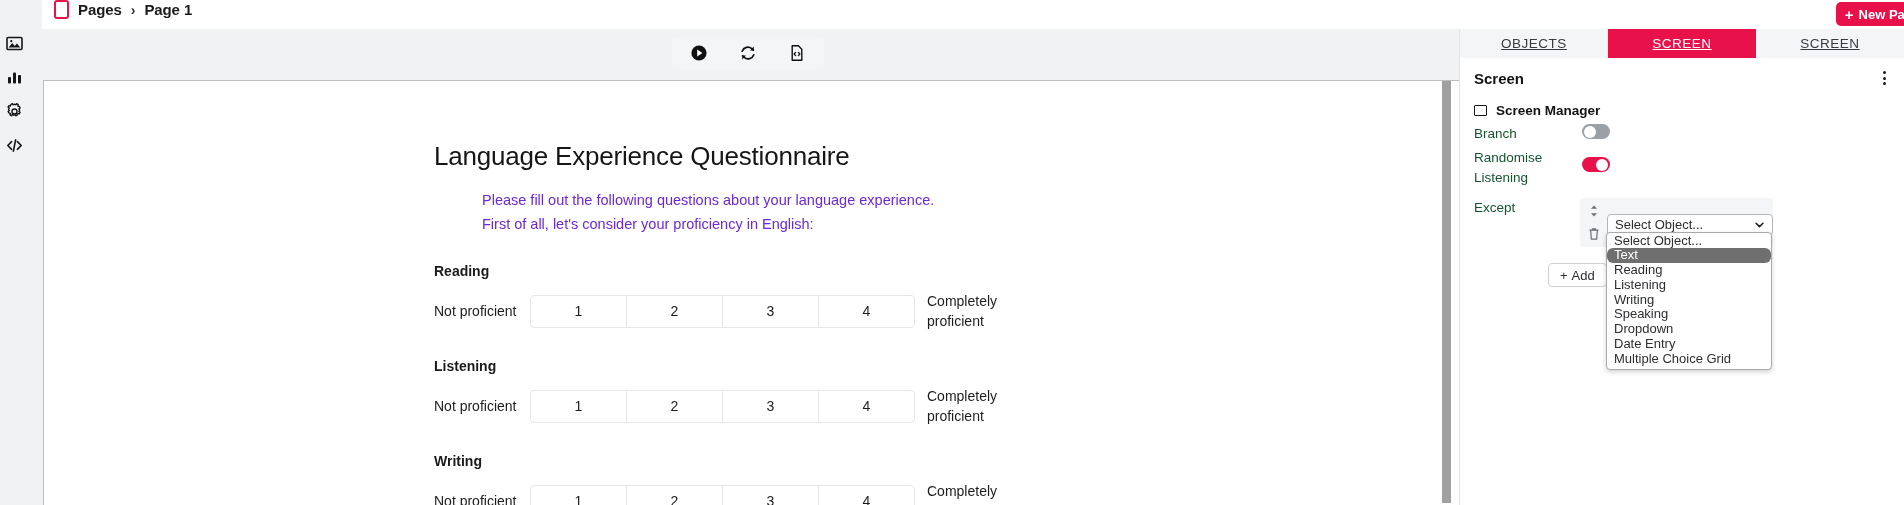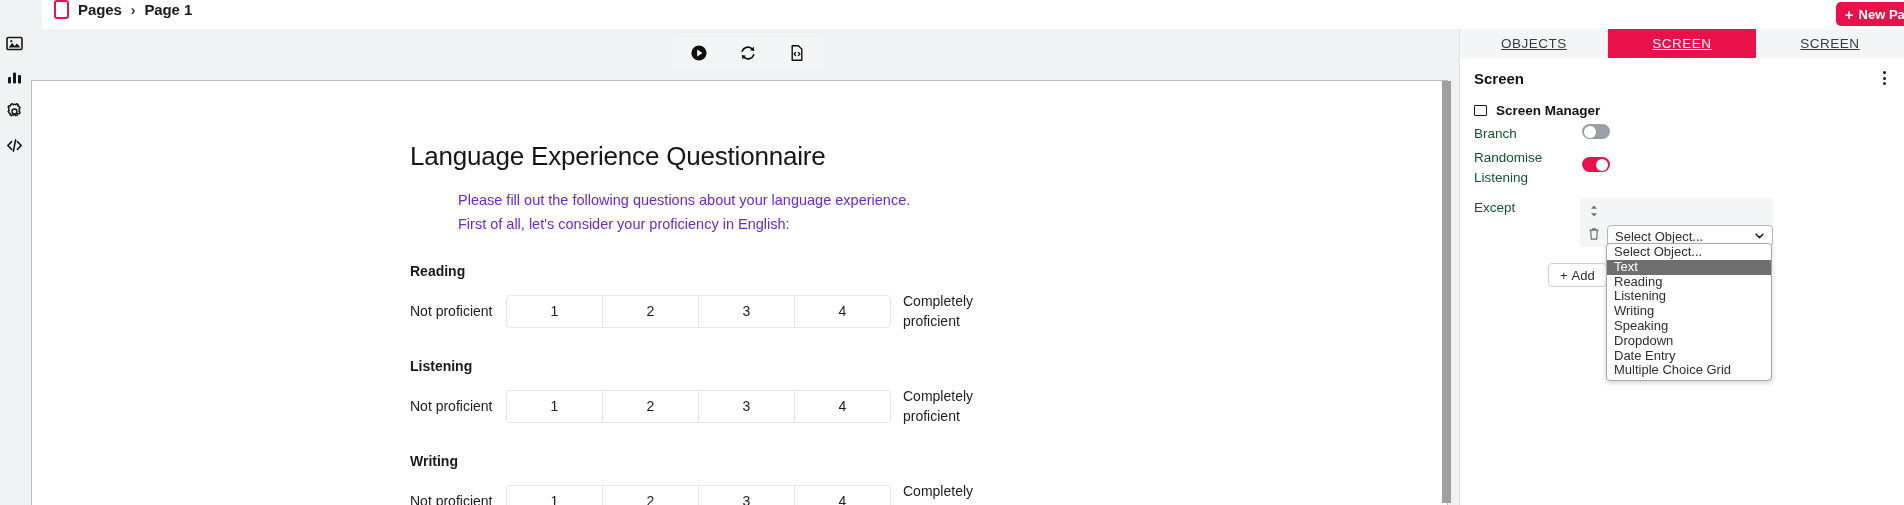--- a/index.html
+++ b/index.html
@@ -48,23 +48,24 @@
   }
   .canvas-toolbar {
     position:absolute; top:8px; left:643px; width:152px; height:32px;
     background:#f4f5f7; border-radius:4px;
     display:flex; align-items:center; justify-content:space-between;
     padding:0 18px;
   }
   .tb-icon { width:18px; height:18px; display:flex; align-items:center; justify-content:center; cursor:pointer; }
 
   .canvas-frame {
-    position:absolute; top:51px; left:2px; width:1417px; height:425px;
+    position:absolute; top:51px; left:14px; width:1417px; height:425px;
     background:#ffffff; border:1px solid #bdbdbd; border-bottom:none;
     overflow:hidden;
+    padding-left:12px;
   }
   .form-inner { padding:60px 0 0 378px; }
   .form-title {
     font-size:26px; font-weight:normal; color:#161616;
     letter-spacing:-0.2px; margin-bottom:16px;
   }
   .form-sub { font-size:14.5px; color:#6d28d9; line-height:24px;margin-left:48px; }
   .q-block { margin-top:27px; }
   .q-label { font-size:14px; font-weight:bold; color:#1a1a1a; margin-bottom:12px; }
   .scale-row { display:flex; align-items:center; }
@@ -126,21 +127,21 @@
   .toggle .knob {
     position:absolute; top:1.5px; width:12px; height:12px; border-radius:50%; background:#fff;
   }
   .toggle.off { background:#9aa0a6; }
   .toggle.off .knob { left:2px; }
   .toggle.on { background:#e8114a; }
   .toggle.on .knob { left:14px; }
 
   .except-zone { position:relative; }
   .except-card {
-    display:flex; align-items:flex-end;
+    display:flex; align-items:center;
     background:#f4f5f7; border-radius:3px; margin-left:-2px;
   }
   .icon-col {
     width:27px; display:flex; flex-direction:column; align-items:center;
     gap:9px; padding:6px 0;
   }
   .icon-col span { cursor:pointer; display:flex; }
   .select-box {
     position:relative; width:166px; height:22px; margin-top:4px;
     background:#ffffff; border:1px solid #b6b6b8; border-radius:4px;
@@ -153,21 +154,21 @@
   }
   .dropdown {
     position:absolute; left:-1px; top:22px; width:166px;
     background:#ffffff; border:1px solid #a9a9ac; border-radius:4px;
     box-shadow:0 2px 5px rgba(0,0,0,0.18); z-index:30; padding:1px 0 2px 0;
   }
   .dd-item {
     height:14.8px; line-height:14.8px; padding:0 0 0 7px;
     font-size:13px; color:#2d2e31; white-space:nowrap; cursor:pointer;
   }
-  .dd-item.sel { background:#6f6f6f; color:#ffffff; }
+  .dd-item.sel { background:#6f6f6f; color:#ffffff;border-radius:6px; }
 
   .add-btn {
     margin:14px 0 0 88px; display:inline-flex; align-items:center; gap:4px;
     height:24px; padding:0 11px; border:1px solid #cfd0d2; border-radius:4px;
     background:#ffffff; font-size:13px; color:#2d2e31; cursor:pointer;
     font-family:"Liberation Sans", sans-serif;
   }
 </style>
 </head>
 <body>

